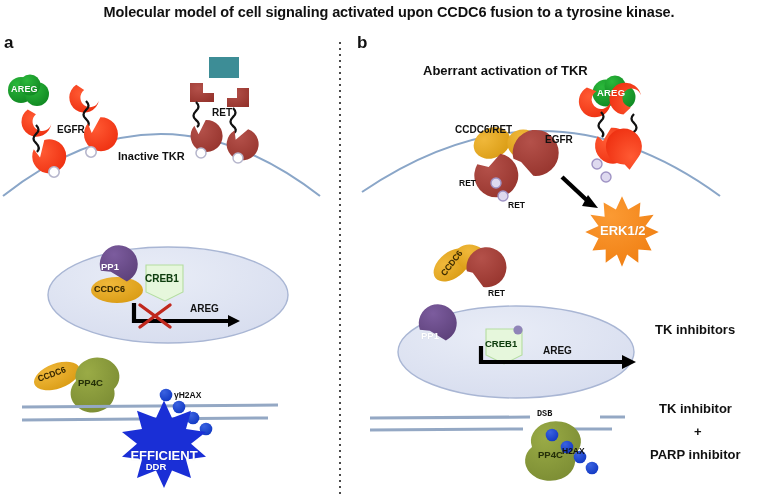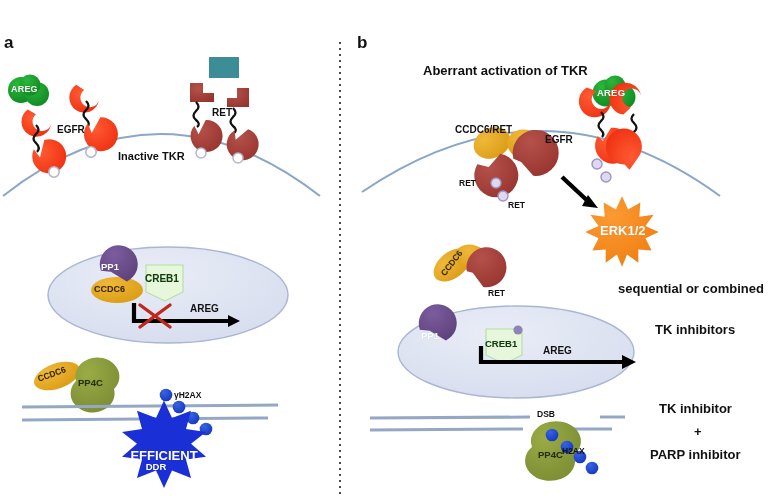--- a/index.html
+++ b/index.html
@@ -37,20 +37,21 @@
 
   
   .shape-text{position:absolute;font-weight:bold;white-space:nowrap;
     pointer-events:none;text-shadow:0 0 1px rgba(0,0,0,.15);}
 </style>
 </head>
 <body>
 
 <div class="fig">
 
+  <div id="figure-title">Molecular model of cell signaling activated upon CCDC6 fusion to a tyrosine kinase.</div>
 
   <div class="panel-letter" id="panel-a-letter">a</div>
   <div class="panel-letter" id="panel-b-letter">b</div>
 
   <div id="panel-divider"></div>
 
   <svg class="layer" width="778" height="496">
     <defs>
       <radialGradient id="gradRedA" cx="35%" cy="30%" r="80%">
         <stop offset="0%" stop-color="#ff5a33"></stop>
@@ -242,30 +243,29 @@
 
   <div class="shape-text" style="left:597px;top:87px;font-size:9.5px;color:#fff;letter-spacing:.2px;">AREG</div>
 
   <div class="lbl md" style="left:455px;top:124px;">CCDC6/RET</div>
   <div class="lbl md" style="left:545px;top:134px;">EGFR</div>
   <div class="lbl sm" style="left:459px;top:178px;">RET</div>
   <div class="lbl sm" style="left:508px;top:200px;">RET</div>
 
   <div class="shape-text" style="left:600px;top:223px;font-size:13px;color:#fff;">ERK1/2</div>
 
-  <div class="lbl xl" style="left:618px;top:281px;">sequential or combined</div>
   <div class="lbl xl" style="left:655px;top:296px;margin-top:26px;">TK inhibitors</div>
 
   <div class="shape-text" style="left:437px;top:258px;font-size:8.5px;color:#3a2a00;transform:rotate(-52deg);">CCDC6</div>
   <div class="lbl sm" style="left:488px;top:288px;">RET</div>
   <div class="shape-text" style="left:421px;top:330px;font-size:9.5px;color:#fff;">PP1</div>
   <div class="shape-text" style="left:485px;top:338px;font-size:9.5px;color:#0d3d0d;">CREB1</div>
   <div class="lbl md" style="left:543px;top:345px;">AREG</div>
 
-  <div class="lbl sm" style="left:537px;top:409px;">DSB</div>
+  <div class="lbl sm" style="left:537px;top:409px;font-family:Liberation Mono, monospace;">DSB</div>
   <div class="lbl sm" style="left:562px;top:446px;">H2AX</div>
   <div class="shape-text" style="left:538px;top:449px;font-size:9.5px;color:#253008;">PP4C</div>
 
   <div class="lbl xl" style="left:659px;top:401px;">TK inhibitor</div>
   <div class="lbl xl" style="left:694px;top:424px;">+</div>
   <div class="lbl xl" style="left:650px;top:447px;">PARP inhibitor</div>
 
 </div>
 
 </body></html>

